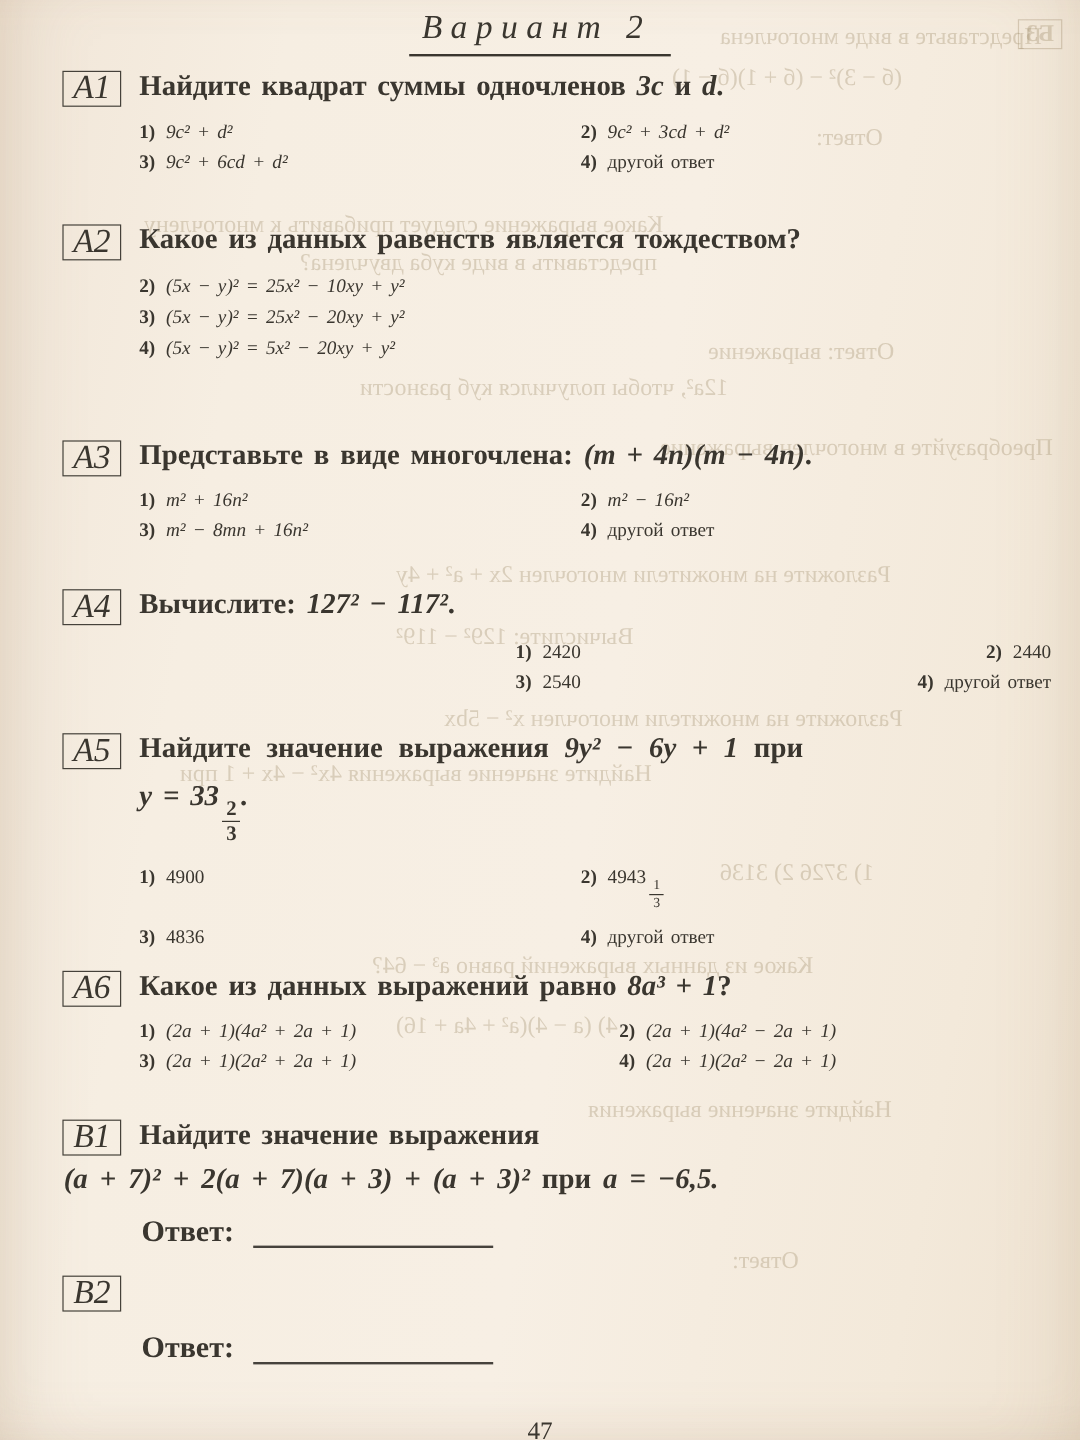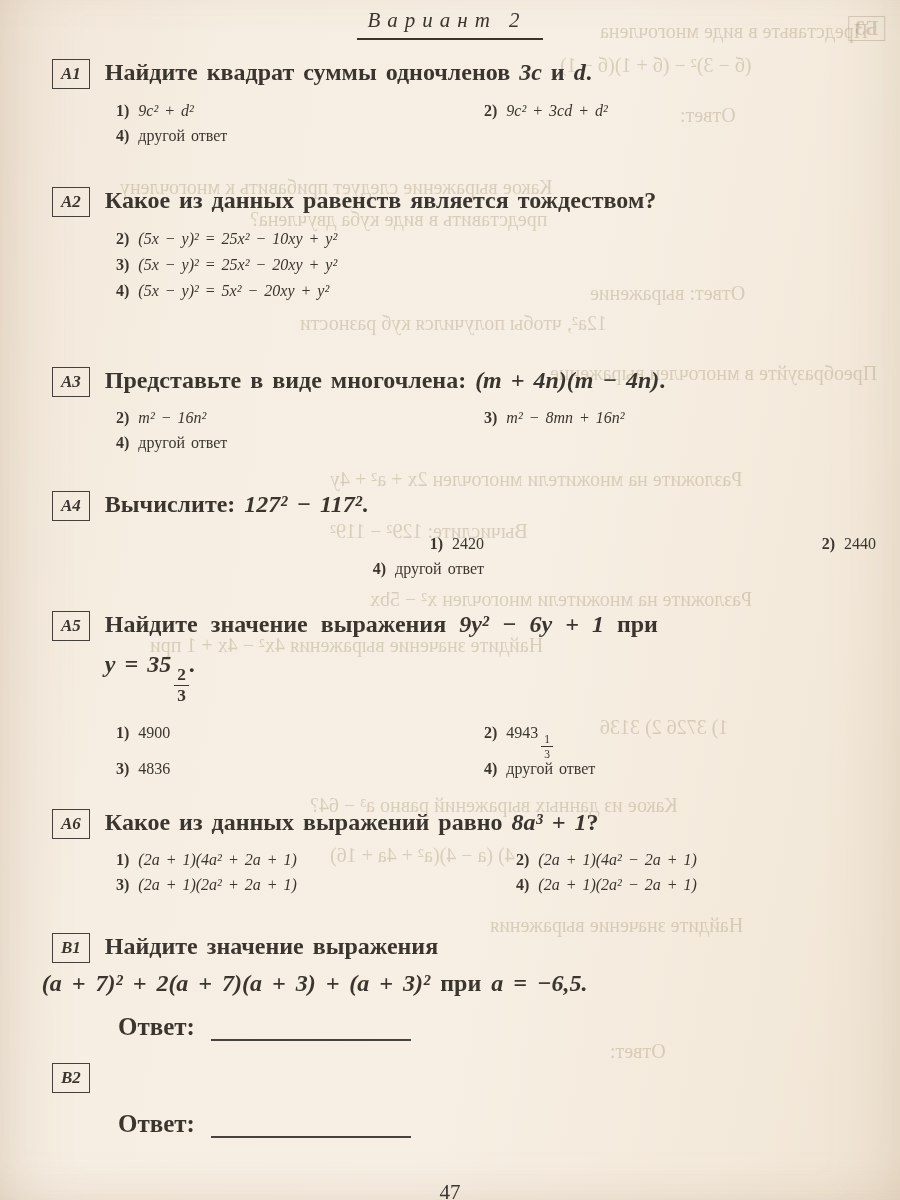--- a/index.html
+++ b/index.html
@@ -14,29 +14,29 @@
   
   .bleed{
     position:absolute;transform:scaleX(-1);color:rgba(150,128,92,.30);
     filter:blur(.5px);font-size:20px;white-space:nowrap;font-style:normal;
     pointer-events:none;user-select:none;
   }
   .bleed.box{border:1.5px solid rgba(150,128,92,.32);padding:0 6px;font-weight:bold;}
   
   .title{position:absolute;top:8px;left:0;width:100%;text-align:center;}
   .title span{
-    display:inline-block;font-style:italic;font-size:21px;letter-spacing:7px;
+    display:inline-block;font-style:italic;font-size:28px;letter-spacing:7px;
     border-bottom:2.4px solid #3a362f;padding:0 16px 5px 10px;
   }
   
   .problem{position:absolute;left:52px;right:24px;}
   .phead{display:flex;align-items:flex-start;gap:15px;font-size:24px;}
   .plabel{
     flex:0 0 auto;border:1.7px solid #45413a;padding:0 8px 1px;
-    font-weight:bold;font-style:italic;font-size:17px;line-height:27px;margin-top:2px;
+    font-weight:normal;font-style:italic;font-size:28px;line-height:27px;margin-top:2px;
   }
   .qtext{line-height:1.32;word-spacing:3px;font-weight:bold;}
   .qtext .m,.m{font-style:italic;}
   .wsp{word-spacing:7px;}
   .wsp2{word-spacing:4px;}
   .opts{margin-left:64px;font-size:16px;}
   .grid2{display:grid;grid-template-columns:368px 1fr;row-gap:7px;}
   .grid2.wide{grid-template-columns:400px 1fr;}
   .single .opt{margin-bottom:8px;}
   .opt{word-spacing:2px;white-space:nowrap;}
@@ -87,20 +87,21 @@
   </div>
 
   <div class="problem" style="top:57px;">
     <div class="phead">
       <span class="plabel">А1</span>
       <span class="qtext"><span>Найдите квадрат суммы одночленов </span><i class="m">3c</i><span> и </span><i class="m">d</i><span>.</span></span>
     </div>
     <div class="opts grid2" style="margin-top:13px;">
       <div class="opt"><b class="optn">1)</b><i class="m">9c² + d²</i></div>
       <div class="opt"><b class="optn">2)</b><i class="m">9c² + 3cd + d²</i></div>
+      <div class="opt"><b class="optn">3)</b><i class="m">9c² + 6cd + d²</i></div>
       <div class="opt"><b class="optn">4)</b><span>другой ответ</span></div>
     </div>
   </div>
 
   <div class="problem" style="top:185px;">
     <div class="phead">
       <span class="plabel">А2</span>
       <span class="qtext">Какое из данных равенств является тождеством?</span>
     </div>
     <div class="opts single" style="margin-top:13px;">
@@ -109,50 +110,52 @@
       <div class="opt"><b class="optn">4)</b><i class="m">(5x − y)² = 5x² − 20xy + y²</i></div>
     </div>
   </div>
 
   <div class="problem" style="top:365px;">
     <div class="phead">
       <span class="plabel">А3</span>
       <span class="qtext"><span>Представьте в виде многочлена: </span><i class="m">(m + 4n)(m − 4n)</i><span>.</span></span>
     </div>
     <div class="opts grid2" style="margin-top:12px;">
+      <div class="opt"><b class="optn">1)</b><i class="m">m² + 16n²</i></div>
       <div class="opt"><b class="optn">2)</b><i class="m">m² − 16n²</i></div>
       <div class="opt"><b class="optn">3)</b><i class="m">m² − 8mn + 16n²</i></div>
       <div class="opt"><b class="optn">4)</b><span>другой ответ</span></div>
     </div>
   </div>
 
   <div class="problem" style="top:489px;">
     <div class="phead">
       <span class="plabel">А4</span>
       <span class="qtext"><span>Вычислите: </span><i class="m">127² − 117²</i><span>.</span></span>
     </div>
     <div class="opts grid2" style="margin-top:14px;text-align:right;">
       <div class="opt"><b class="optn">1)</b><span>2420</span></div>
       <div class="opt"><b class="optn">2)</b><span>2440</span></div>
+      <div class="opt"><b class="optn">3)</b><span>2540</span></div>
       <div class="opt"><b class="optn">4)</b><span>другой ответ</span></div>
     </div>
   </div>
 
   <div class="problem" style="top:609px;">
     <div class="phead">
       <span class="plabel">А5</span>
       <span class="qtext">
         <span class="wsp"><span>Найдите значение выражения </span><i class="m">9y² − 6y + 1</i><span> при</span></span><br>
-        <span style="display:inline-block;margin-top:8px;"><i class="m">y = 35</i><span class="frac">
+        <span style="display:inline-block;margin-top:8px;"><i class="m">y = 33</i><span class="frac">
               <span class="top">2</span>
               <span class="bot">3</span>
             </span><span>.</span></span>
       </span>
     </div>
-    <div class="opts grid2" style="margin-top:18px;row-gap:0;">
+    <div class="opts grid2" style="margin-top:18px;row-gap:14px;">
       <div class="opt"><b class="optn">1)</b><span>4900</span></div>
       <div class="opt"><b class="optn">2)</b><span>4943</span><span class="frac">
             <span class="top">1</span>
             <span class="bot">3</span>
           </span></div>
       <div class="opt"><b class="optn">3)</b><span>4836</span></div>
       <div class="opt"><b class="optn">4)</b><span>другой ответ</span></div>
     </div>
   </div>
 

